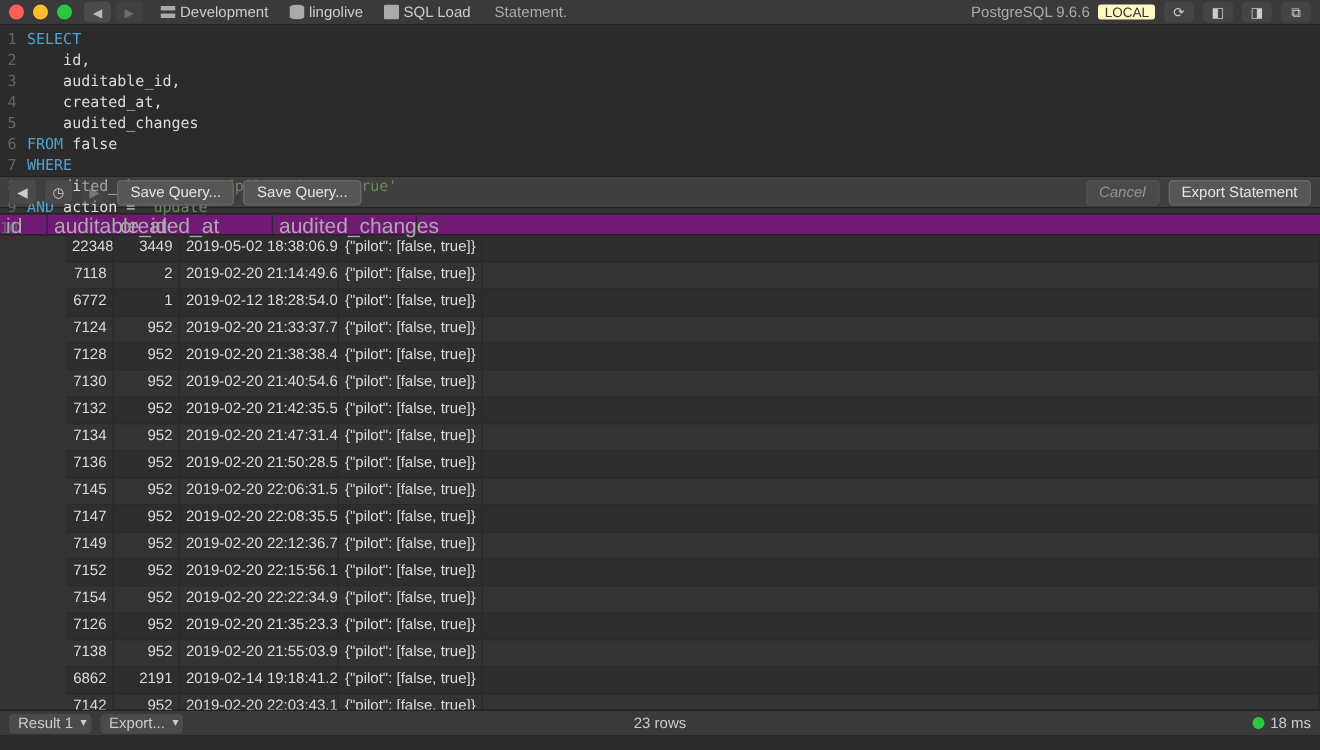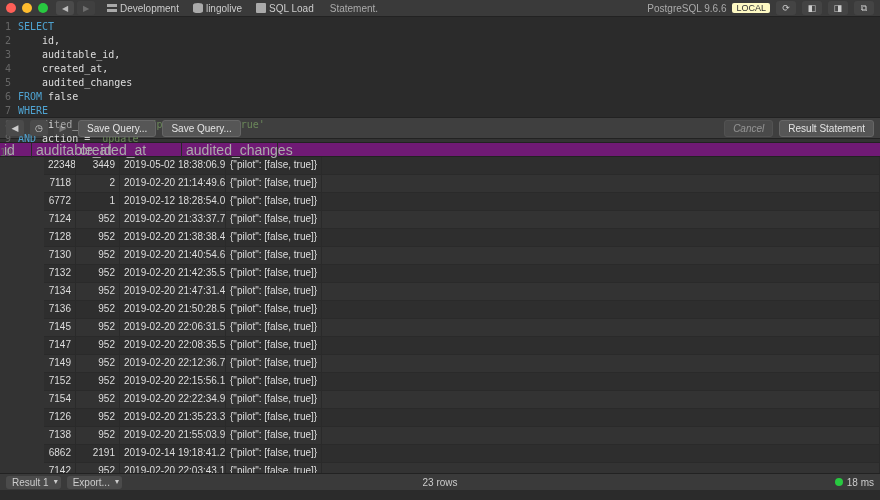--- a/index.html
+++ b/index.html
@@ -113,21 +113,21 @@
 </div>
 
 <div class="midbar">
   <div class="mb-icon">◀</div>
   <div class="mb-icon">◷</div>
   <div class="mb-icon dis">▶</div>
   <div class="mb-btn">Save Query...</div>
   <div class="mb-btn">Save Query...</div>
   <div class="mb-right">
     <div class="mb-btn cancel">Cancel</div>
-    <div class="mb-btn">Result Statement</div>
+    <div class="mb-btn">Export Statement</div>
   </div>
 </div>
 <div class="drag"></div>
 
 <div class="grid">
   <div class="ghead">
     <div class="col-id">id</div>
     <div class="col-aud">auditable_id</div>
     <div class="col-cre">created_at</div>
     <div class="col-chg">audited_changes</div>

